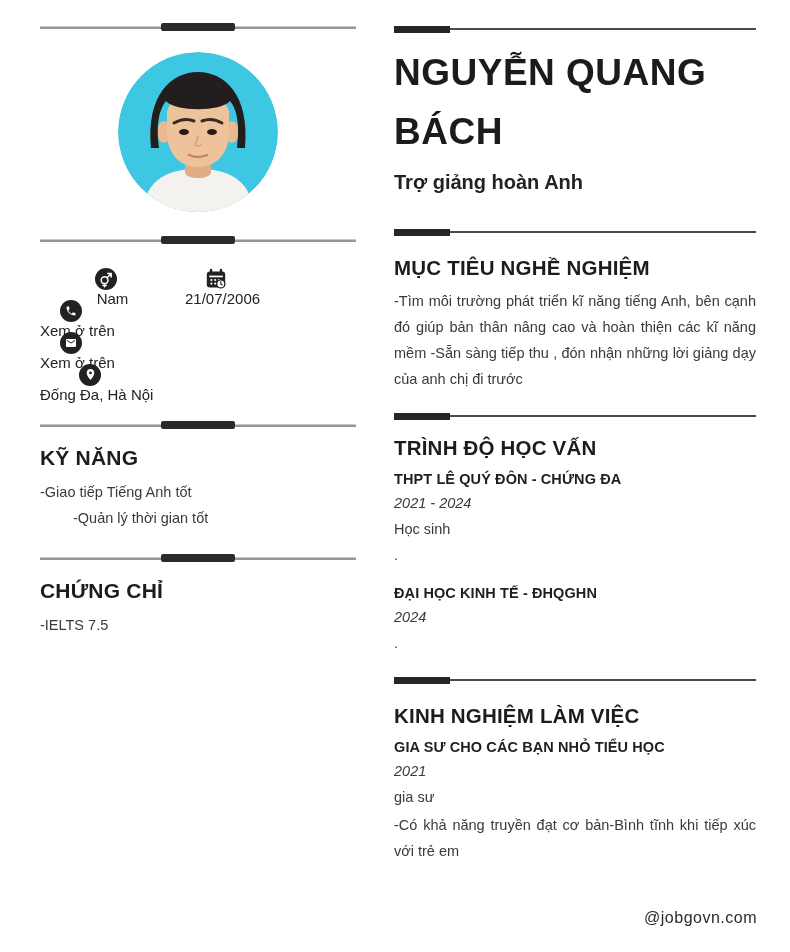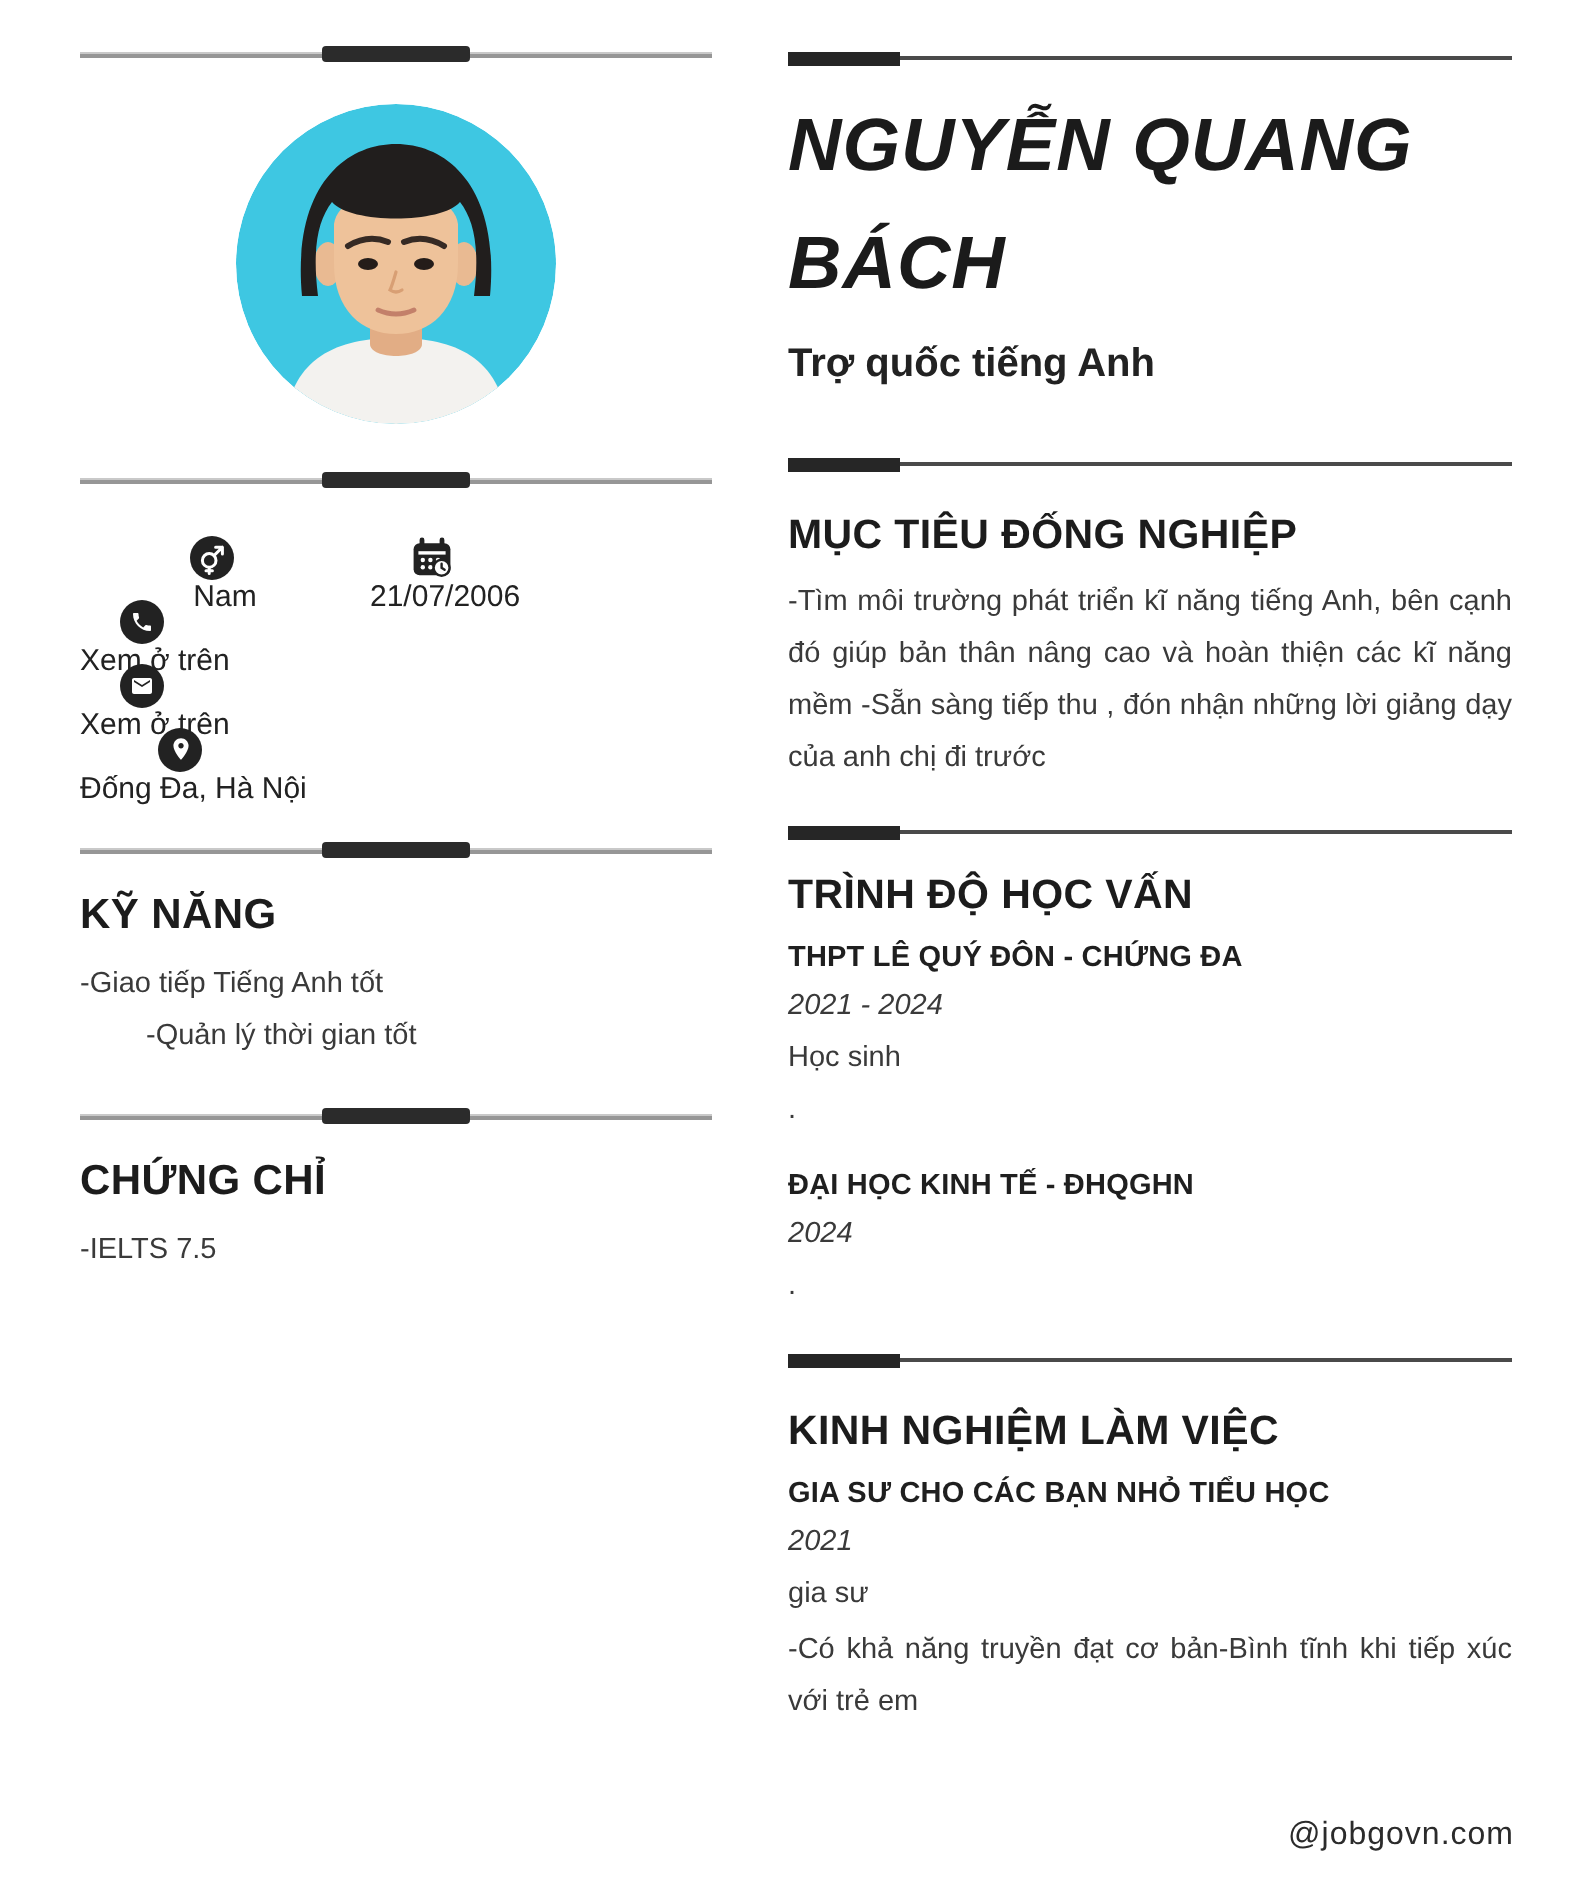--- a/index.html
+++ b/index.html
@@ -34,21 +34,21 @@
   .c-txt { font-size:15px; color:#222; white-space:nowrap; }
 
   .dv3 { margin-top:27px; }
   h2.sec { font-size:21px; font-weight:bold; color:#1c1c1c; line-height:26px; margin-top:16px; letter-spacing:.2px; }
   .plain { font-size:14.5px; line-height:26px; color:#3a3a3a; }
   .col-left .plain { margin-top:8px; }
   .dv4 { margin-top:23px; }
 
   
   .dvr1 { margin-top:26px; }
-  h1.name { margin-top:10px; font-size:37px; line-height:59px; font-weight:bold; color:#1b1b1b; letter-spacing:.5px;font-style:italic; }
+  h1.name { margin-top:10px; font-size:37px; line-height:59px; font-weight:bold; color:#1b1b1b; letter-spacing:.5px; }
   .subtitle { margin-top:10px; font-size:20px; font-weight:bold; color:#222; }
   .dvr2 { margin-top:35px; }
   h2.rsec { font-size:20.5px; font-weight:bold; color:#1c1c1c; line-height:27px; margin-top:18px; letter-spacing:.2px; }
   h2.rsec.mt14 { margin-top:14px; }
   h2.rsec.mt16 { }
   p.just { margin-top:7px; font-size:14.5px; line-height:26px; color:#3a3a3a; text-align:justify; }
   .entry-title { margin-top:8px; font-size:14.5px; font-weight:bold; color:#1f1f1f; line-height:20px; letter-spacing:.1px; }
   .entry-title.gap { margin-top:18px; }
   .entry-date { margin-top:4px; font-size:14.5px; font-style:italic; color:#3a3a3a; line-height:20px; }
   .entry-role { margin-top:6px; font-size:14.5px; color:#3a3a3a; line-height:20px; }
@@ -186,28 +186,28 @@
   </aside>
 
   <main class="col-right">
 
     <div class="divider-r dvr1">
         <span class="thin"></span>
         <span class="thick"></span>
       </div>
 
     <h1 class="name">NGUYỄN QUANG BÁCH</h1>
-    <div class="subtitle">Trợ quốc tiếng Anh</div>
+    <div class="subtitle">Trợ giảng hoàn Anh</div>
 
     <div class="divider-r dvr2">
         <span class="thin"></span>
         <span class="thick"></span>
       </div>
 
-    <h2 class="rsec">MỤC TIÊU ĐỐNG NGHIỆP</h2>
+    <h2 class="rsec">MỤC TIÊU NGHỀ NGHIỆM</h2>
     <p class="just">-Tìm môi trường phát triển kĩ năng tiếng Anh, bên cạnh đó giúp bản thân nâng cao và hoàn thiện các kĩ năng mềm -Sẵn sàng tiếp thu , đón nhận những lời giảng dạy của anh chị đi trước</p>
 
     <div class="divider-r dvr3">
         <span class="thin"></span>
         <span class="thick"></span>
       </div>
 
     <h2 class="rsec mt14">TRÌNH ĐỘ HỌC VẤN</h2>
 
     <div>

